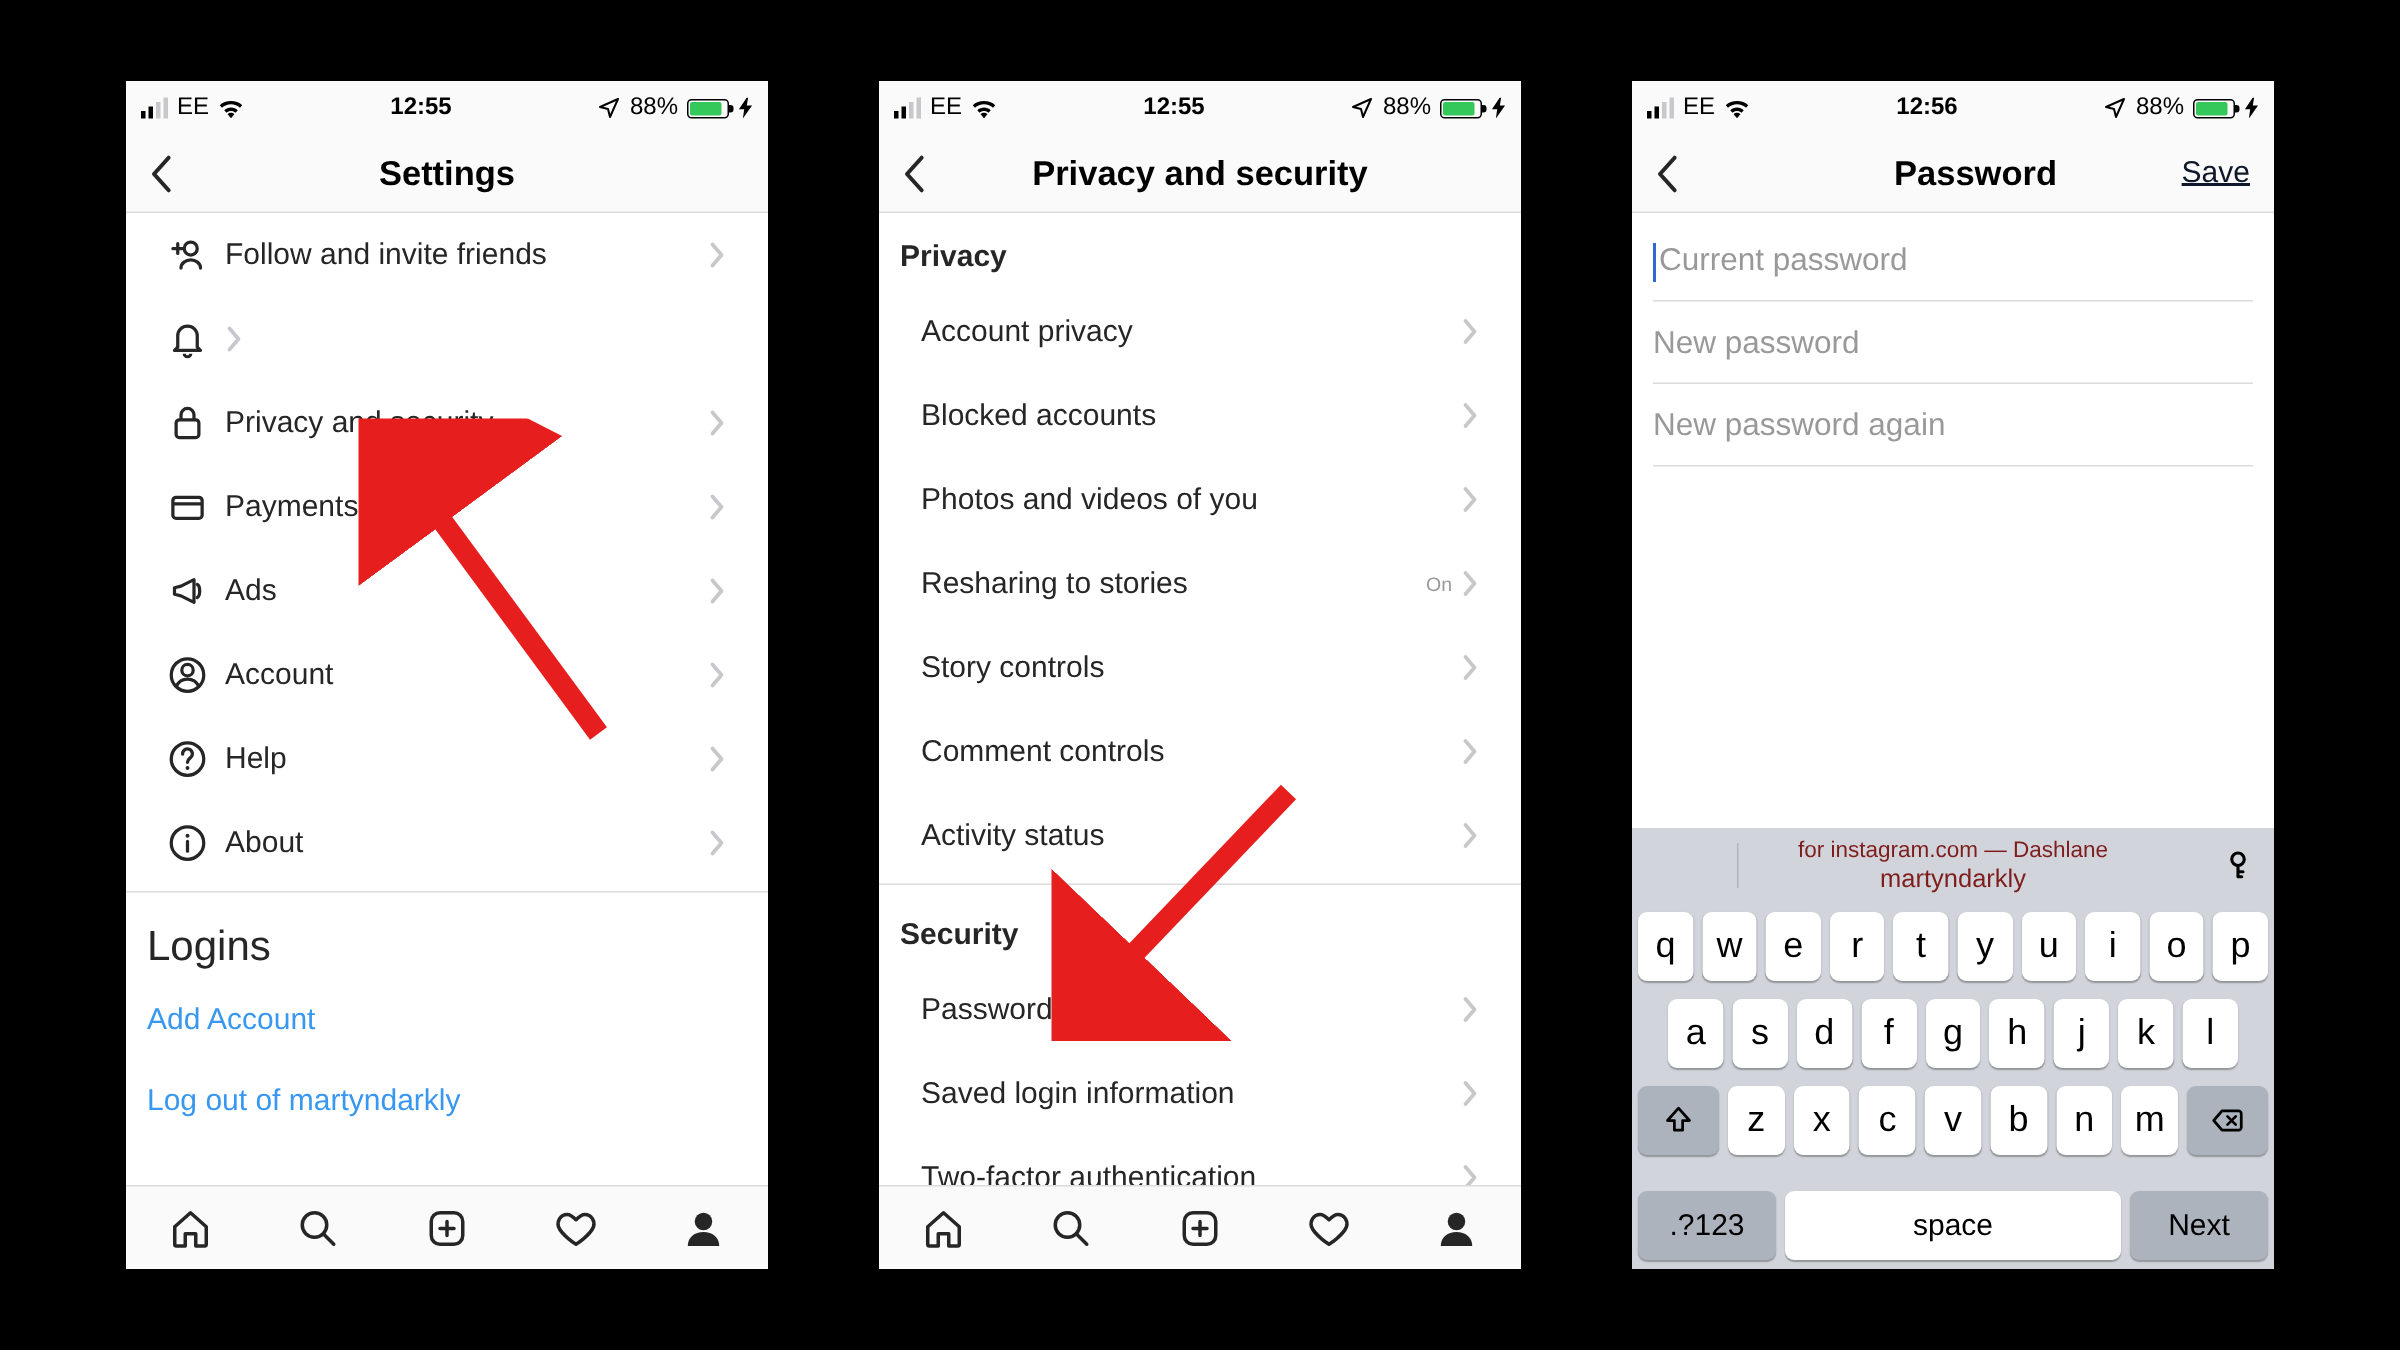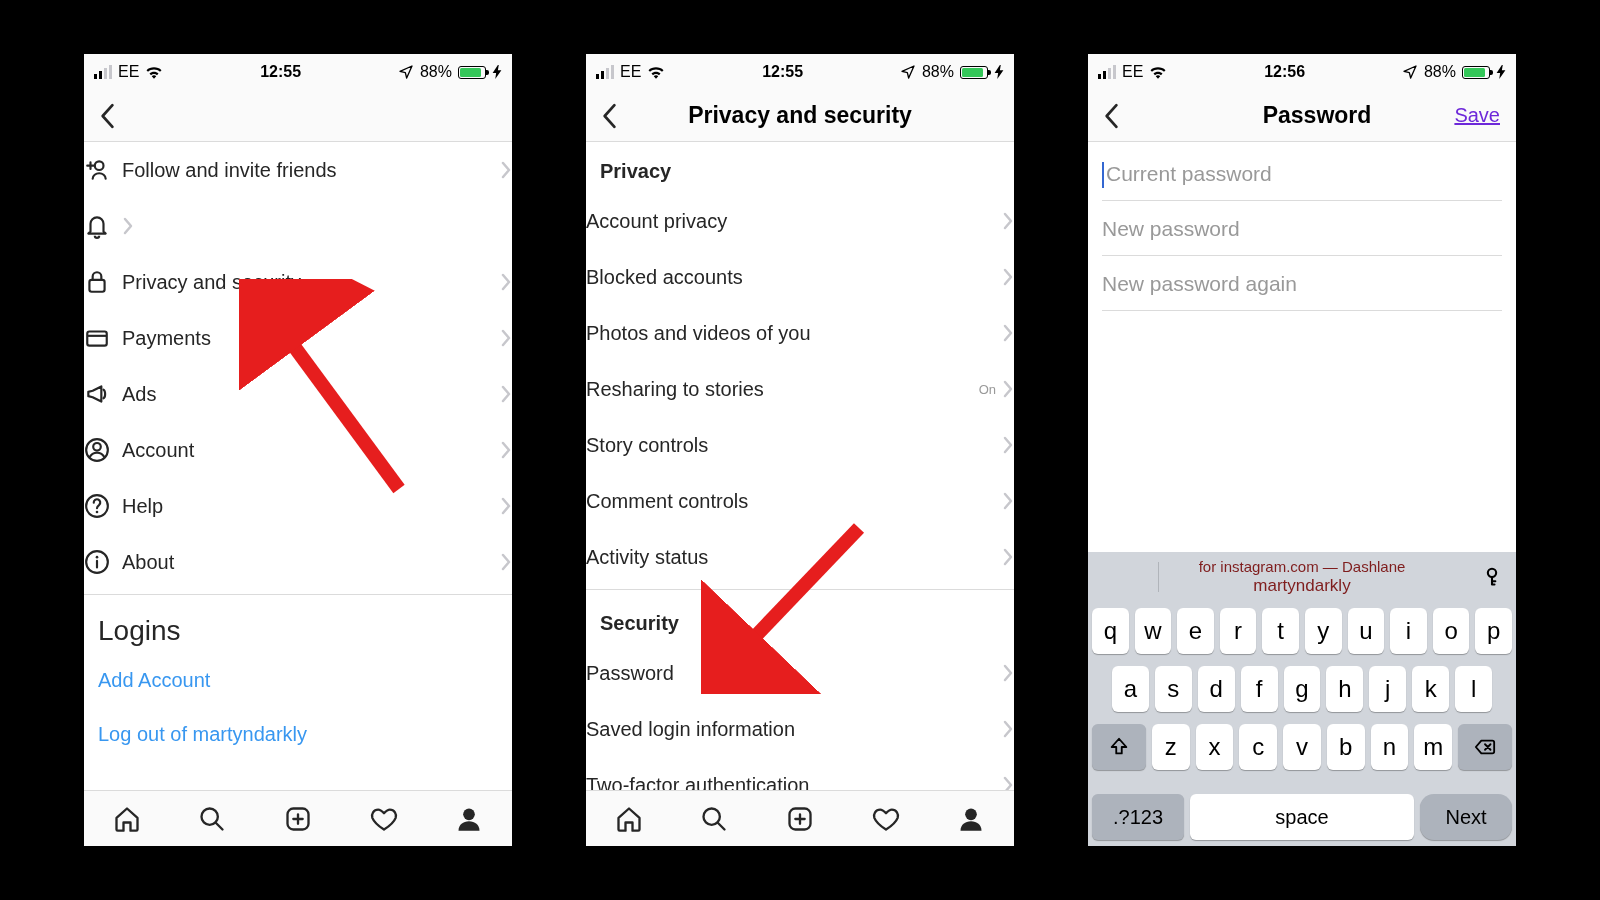--- a/index.html
+++ b/index.html
@@ -58,27 +58,27 @@
     align-items: center;
     padding: 0 14px;
     border-bottom: 1px solid #dbdbdb;
     background: #fafafa;
     position: relative;
   }
   .nav-back { width: 30px; font-size: 28px; cursor:pointer; line-height:1;}
   .nav-title { flex:1; text-align:center; font-size: 23px; font-weight: 600; margin-left:-30px;}
   .nav-title.offset{margin-left:0;margin-right:0;}
   .nav-save {
-    color:#6d28d9;font-size:20px;font-weight:400;text-decoration:underline;cursor:pointer;
+    color:#0f172a;font-size:20px;font-weight:400;text-decoration:underline;cursor:pointer;
     position:absolute;right:16px;
   }
   
   .content { flex:1; overflow:hidden; background:#fff;}
   .row {
-    display: flex; align-items: center; height: 56px; padding: 0 0; cursor: pointer;
+    display: flex; align-items: center; height: 56px; padding: 0 28px; cursor: pointer;
   }
   .row .icon { width: 38px; display:flex; align-items:center; justify-content:flex-start; font-size:22px;}
   .row .label { flex:1; font-size: 20px; color:#262626;}
   .row .value { color:#999; font-size:13px; margin-right:6px;}
   .row .chev { color:#c7c7cc; font-size:22px;}
   .section-break{height:1px;background:#dbdbdb;margin:4px 0;}
   .section-title {
     font-size: 20px; font-weight: 700; padding: 18px 14px 10px; color:#262626;
   }
   .section-title.sm{font-size:28px;font-weight:400;padding:16px 14px 6px;}
@@ -129,21 +129,21 @@
   .kb-row.r2{padding:0 20px;}
   .key.wide{max-width:54px;background:#adb3bc;}
   .key.shift svg, .key.bksp svg{width:22px;height:22px;}
   .kb-bottom{display:flex;gap:6px;padding:0 4px 6px;}
   .key-ctrl{
     height:46px;background:#adb3bc;border-radius:6px;box-shadow:0 1px 1px rgba(0,0,0,.3);
     display:flex;align-items:center;justify-content:center;font-size:20px;cursor:pointer;
   }
   .key-space{flex:1;background:#fff;}
   .key-123{width:92px;}
-  .key-next{width:92px;border-radius:14px;}
+  .key-next{width:92px;}
   
   svg { display:block; }
 </style>
 </head>
 <body>
 
 <div class="stage">
 
   <div class="phone">
     <div class="status-bar">
@@ -177,20 +177,21 @@
         </span>
       </div>
     </div>
 
     <div class="nav-header">
       <div class="nav-back">
         <svg width="18" height="26" viewBox="0 0 14 24">
             <path d="M12 2L3 12l9 10" fill="none" stroke="#262626" stroke-width="2.5" stroke-linecap="round" stroke-linejoin="round"></path>
           </svg>
       </div>
+      <div class="nav-title">Settings</div>
     </div>
 
     <div class="content">
       <div id="s1-list">
           <div class="row">
             <span class="icon">
               <svg width="26" height="26" viewBox="0 0 24 24">
                 <circle cx="14" cy="8" r="4" fill="none" stroke="#262626" stroke-width="2"></circle>
                 <path d="M8 20c0-3 3-5 6-5s6 2 6 5" fill="none" stroke="#262626" stroke-width="2" stroke-linecap="round"></path>
                 <path d="M3 8h6M6 5v6" stroke="#262626" stroke-width="2" stroke-linecap="round"></path>

